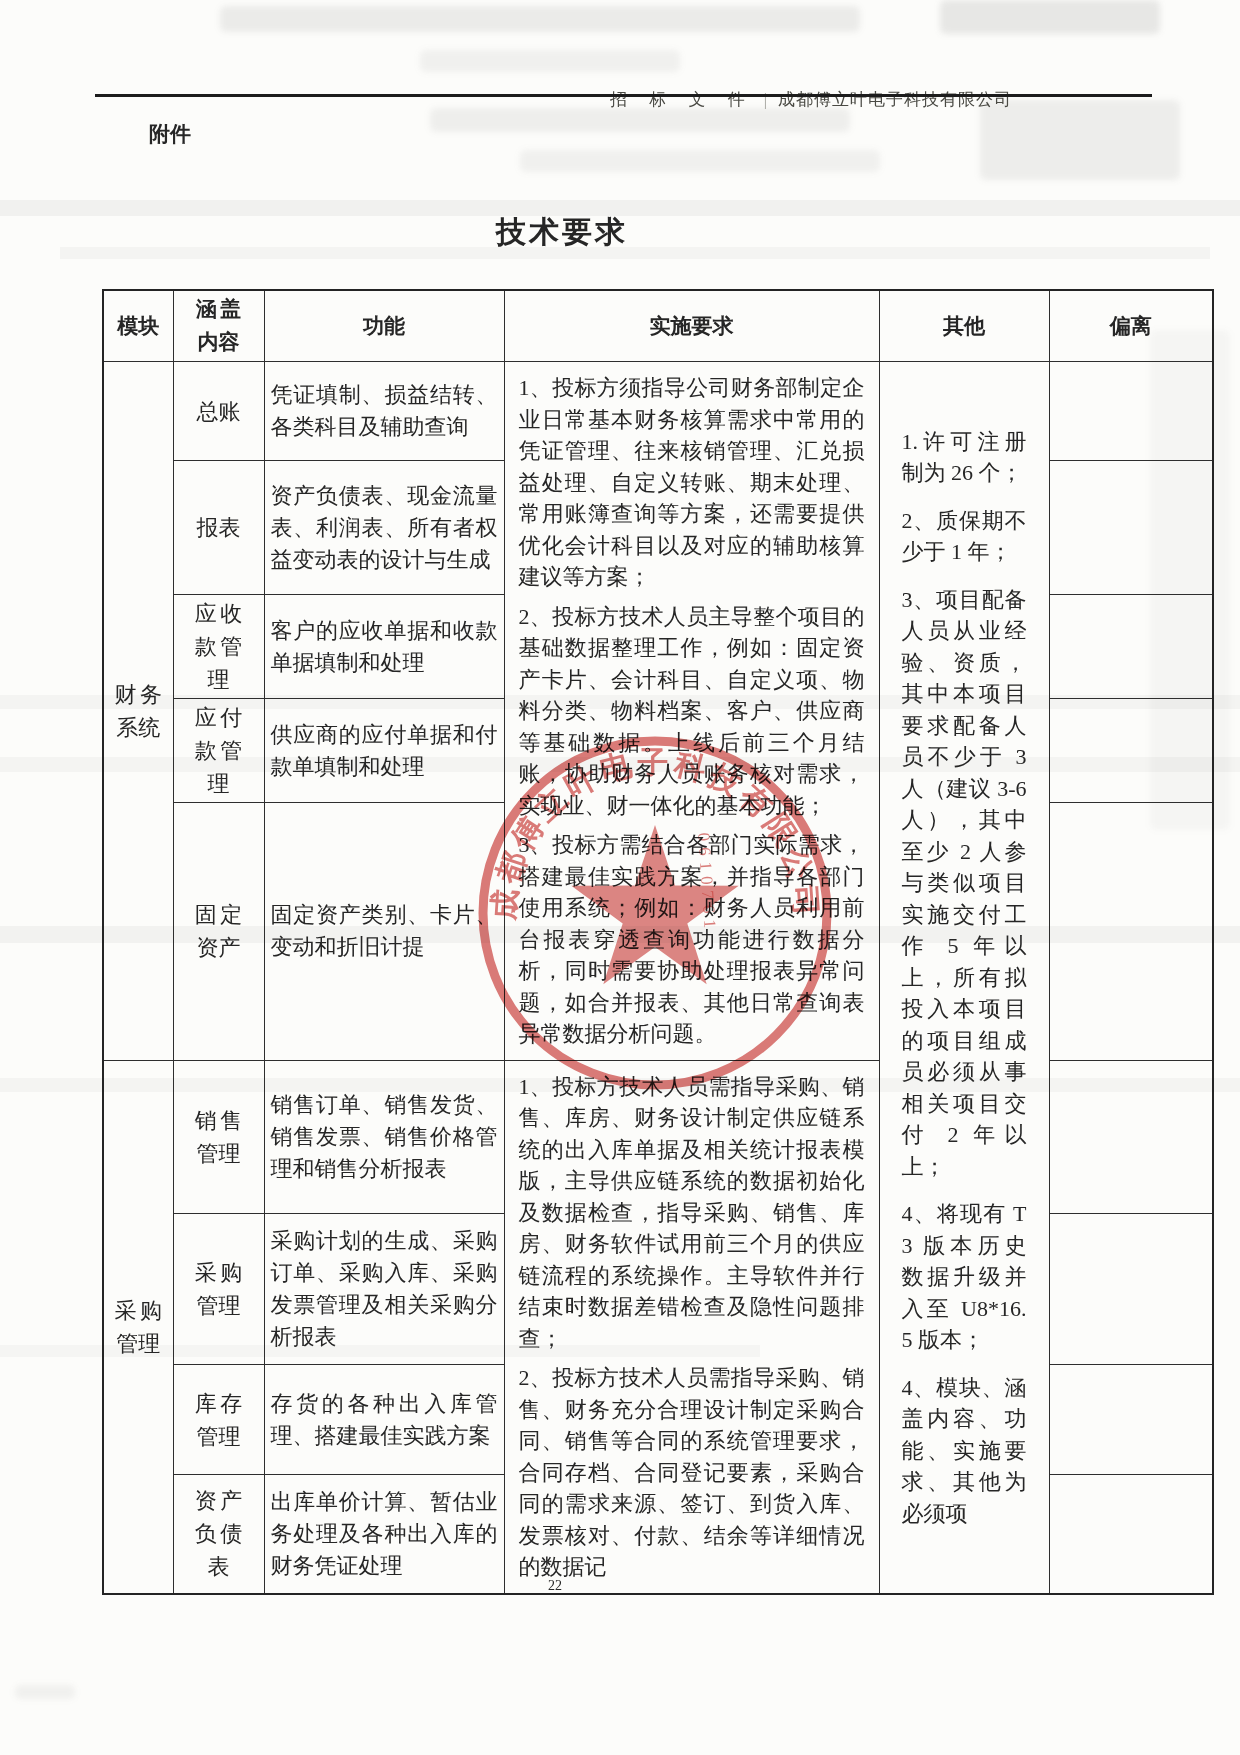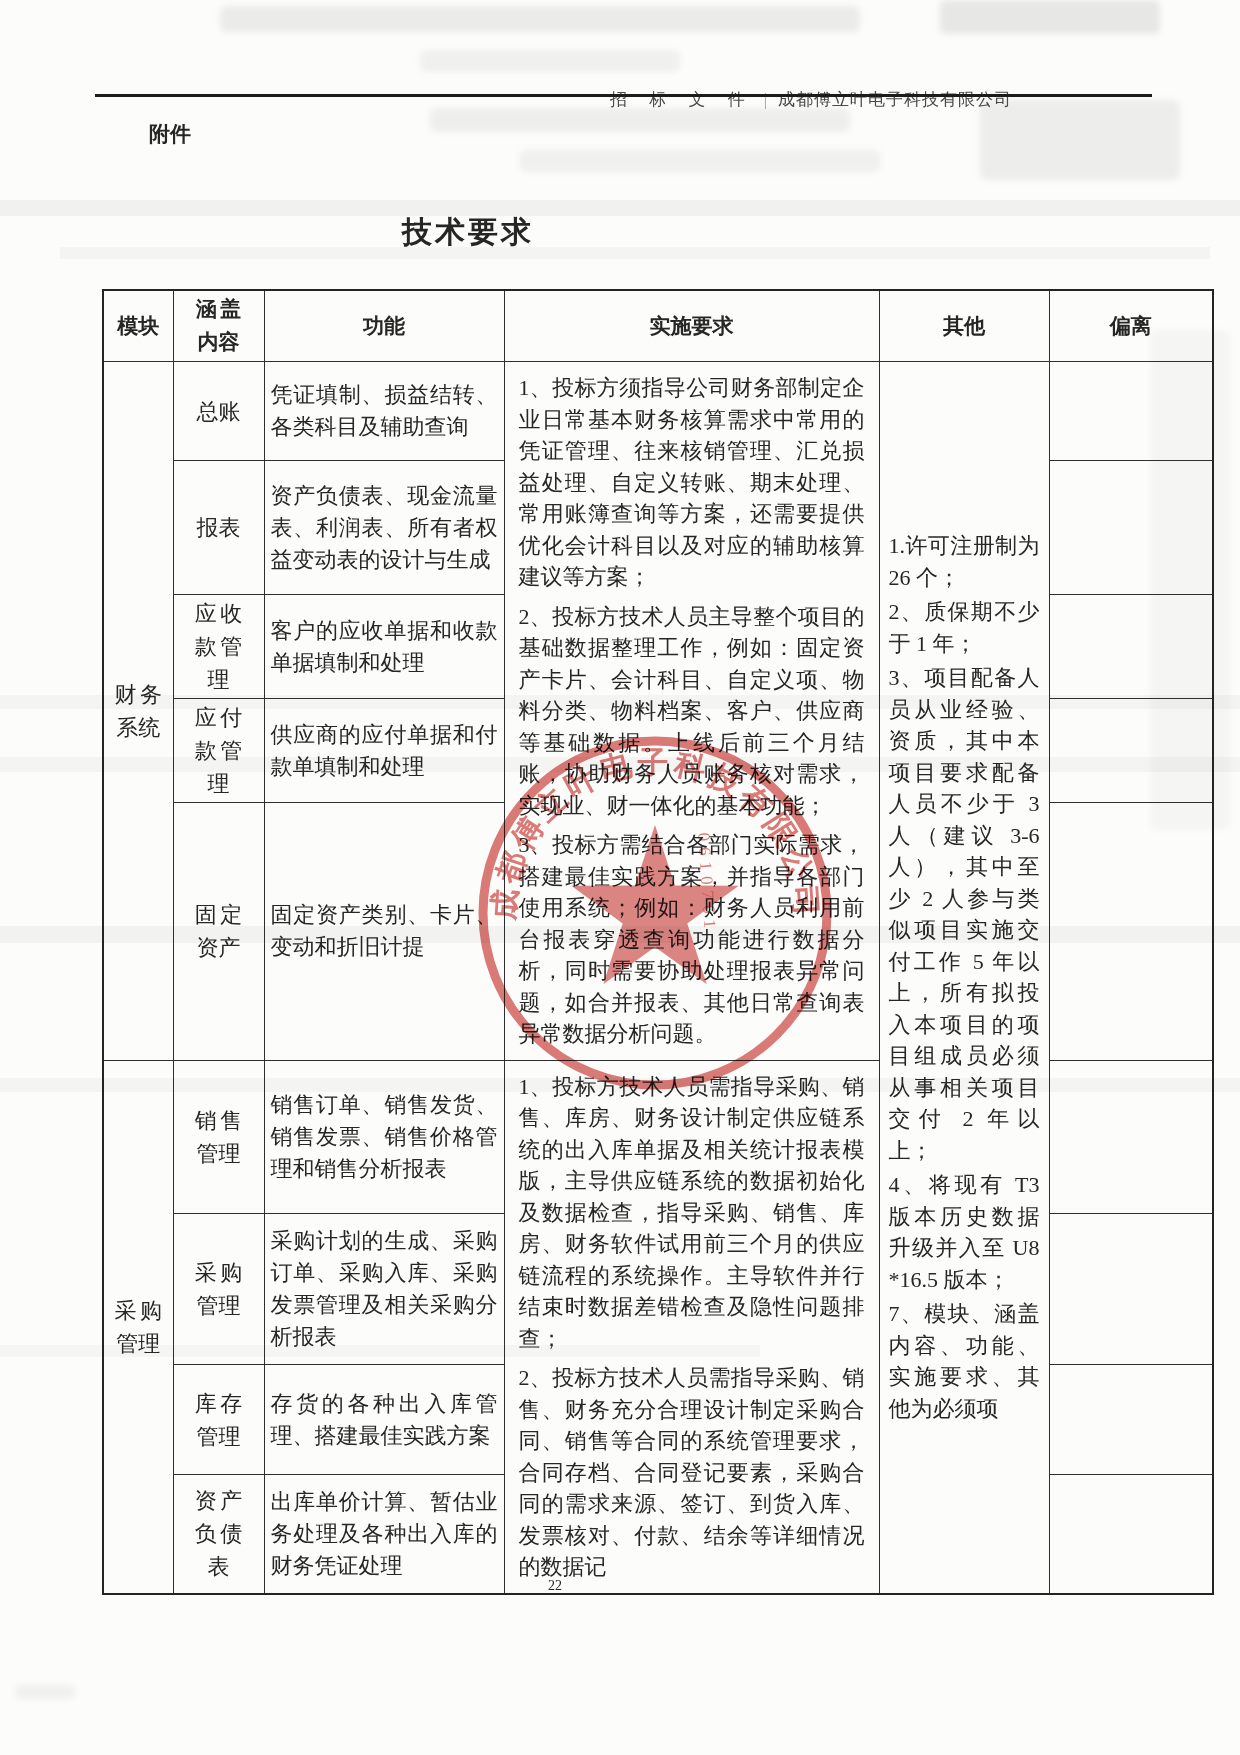--- a/index.html
+++ b/index.html
@@ -20,21 +20,21 @@
   .doc-header .dt{letter-spacing:9px;}
   .doc-header .sep{color:#9a9a94;margin:0 10px;font-size:16px;}
   .header-rule{
     position:absolute;top:94px;left:95px;width:1057px;height:3px;
     background:#1c1c1c;z-index:2;
   }
   .attachment{
     position:absolute;top:120px;left:149px;font-size:21px;font-weight:700;z-index:2;
   }
   .page-title{
-    position:absolute;top:212px;left:402px;width:320px;
+    position:absolute;top:212px;left:402px;width:320px;text-align:center;
     font-size:30px;font-weight:700;letter-spacing:3px;margin:0;z-index:2;
   }
   
   table.req{
     position:absolute;top:289px;left:102px;width:1110px;z-index:1;
     border-collapse:collapse;table-layout:fixed;
     font-size:22px;line-height:31px;
   }
   table.req th,table.req td{
     border:1.6px solid #2e2e2e;
@@ -43,21 +43,21 @@
     background:transparent;
   }
   table.req{border:2.5px solid #242424;}
   th{font-weight:700;text-align:center;font-size:21px;line-height:30px;padding:0;}
   td.module,td.scope{text-align:center;}
   .cw{width:2.15em;margin:0 auto;line-height:33px;text-align:justify;text-align-last:center;}
   td.func{padding:4px 14px;text-align:justify;line-height:32px;}
   td.impl{vertical-align:top;padding:7px 13px;}
   td.impl p{margin:8px;text-align:justify;line-height:31.5px;word-break:break-all;}
   td.other{vertical-align:middle;padding:2px 12px;}
-  td.other p{margin:3px;text-align:justify;line-height:31.5px;word-break:break-all;}
+  td.other p{margin:16px;text-align:justify;line-height:31.5px;word-break:break-all;}
   td.dev{background:transparent;}
   
   .seal{
     position:absolute;left:455px;top:713px;width:400px;height:400px;z-index:3;
     mix-blend-mode:multiply;opacity:.88;pointer-events:none;
   }
   .seal text{font-family:"Liberation Serif","DejaVu Serif",serif;}
   
   .page-number{
     position:absolute;top:1578px;left:0;width:1110px;text-align:center;
@@ -124,21 +124,21 @@
     <td class="impl" rowspan="5">
       <p>1、投标方须指导公司财务部制定企业日常基本财务核算需求中常用的凭证管理、往来核销管理、汇兑损益处理、自定义转账、期末处理、常用账簿查询等方案，还需要提供优化会计科目以及对应的辅助核算建议等方案；</p>
       <p>2、投标方技术人员主导整个项目的基础数据整理工作，例如：固定资产卡片、会计科目、自定义项、物料分类、物料档案、客户、供应商等基础数据。上线后前三个月结账，协助财务人员账务核对需求，实现业、财一体化的基本功能；</p>
       <p>3、投标方需结合各部门实际需求，搭建最佳实践方案，并指导各部门使用系统；例如：财务人员利用前台报表穿透查询功能进行数据分析，同时需要协助处理报表异常问题，如合并报表、其他日常查询表异常数据分析问题。</p>
     </td>
     <td class="other" rowspan="9">
       <p>1.许可注册制为 26 个；</p>
       <p>2、质保期不少于 1 年；</p>
       <p>3、项目配备人员从业经验、资质，其中本项目要求配备人员不少于 3 人（建议 3-6 人），其中至少 2 人参与类似项目实施交付工作 5 年以上，所有拟投入本项目的项目组成员必须从事相关项目交付 2 年以上；</p>
       <p>4、将现有 T3 版本历史数据升级并入至 U8*16.5 版本；</p>
-      <p>7、模块、涵盖内容、功能、实施要求、其他为必须项</p>
+      <p>4、模块、涵盖内容、功能、实施要求、其他为必须项</p>
     </td>
     <td class="dev"></td>
   </tr>
   <tr style="height:134px">
     <td class="scope">
           <div class="cw">报表</div>
         </td>
     <td class="func">资产负债表、现金流量表、利润表、所有者权益变动表的设计与生成</td>
     <td class="dev"></td>
   </tr>

